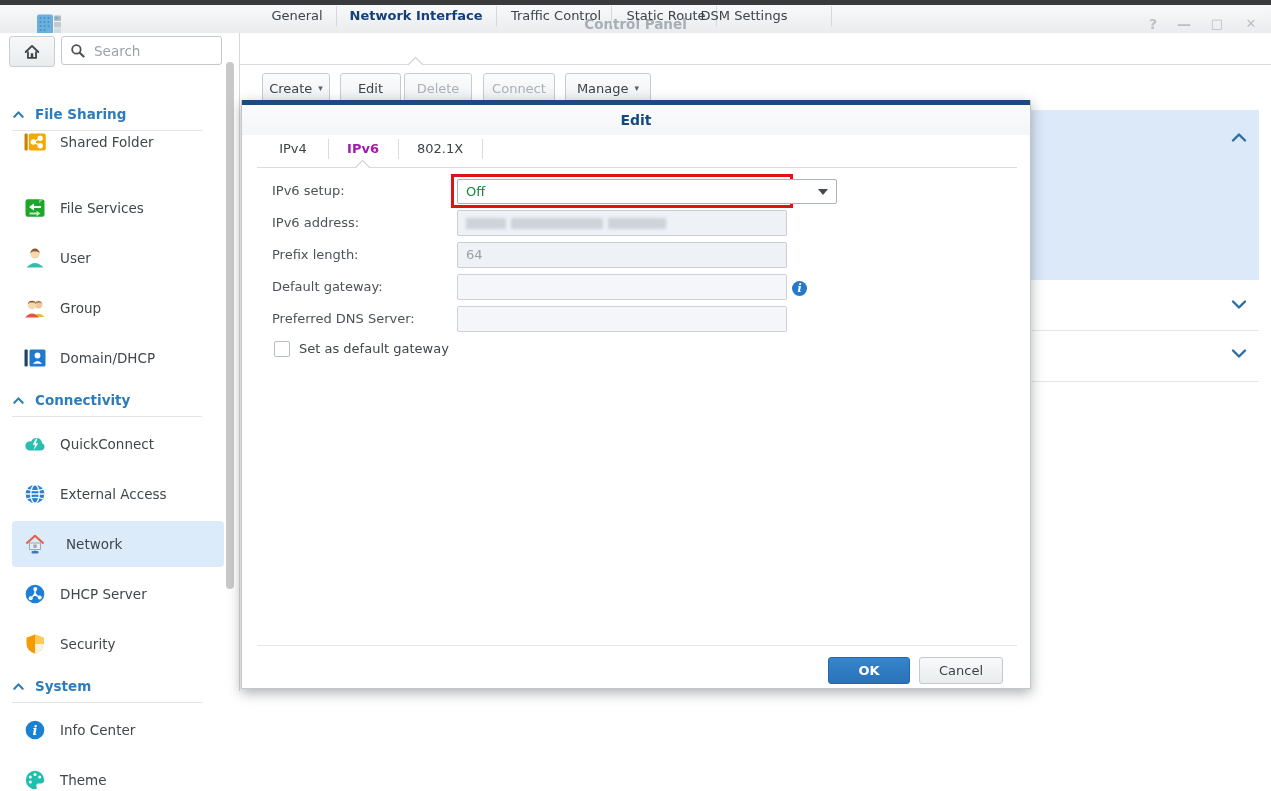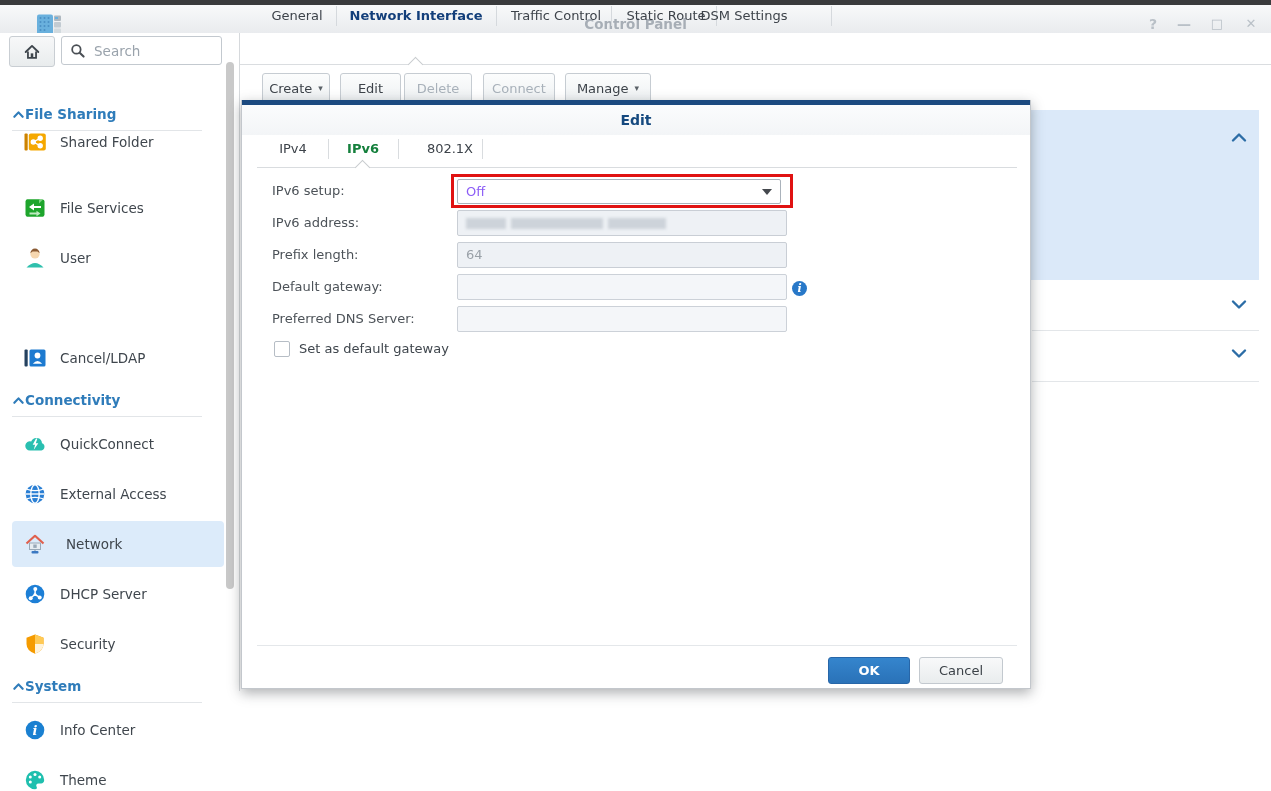--- a/index.html
+++ b/index.html
@@ -20,21 +20,21 @@
   
   .sidebar{left:0;top:33px;width:239px;height:658px;background:#fff;border-right:1px solid #d6d9dc;}
   .home-btn{left:9px;top:3px;width:44px;height:29px;border:1px solid #c9ced3;border-radius:3px;
             background:linear-gradient(#f7f8f9,#e9eced);display:flex;align-items:center;justify-content:center;}
   .search-box{left:61px;top:3px;width:161px;height:29px;border:1px solid #c3c9cf;border-radius:3px;
               background:#fff;display:flex;align-items:center;padding-left:8px;box-sizing:border-box;}
   .search-box input{border:none;outline:none;width:110px;font-size:13.5px;margin-left:6px;
                     font-family:inherit;color:#3f464d;background:transparent;}
   .search-box input::placeholder{color:#9aa3ac;}
   .sb-scroll{left:226px;top:29px;width:8px;height:527px;background:#c9c9c9;border-radius:4px;}
-  .sb-head{left:12px;width:204px;height:26px;display:flex;align-items:center;
+  .sb-head{left:12px;width:204px;height:26px;display:flex;align-items:center;gap:10px;
            font-weight:bold;font-size:13.5px;color:#2f7cba;border-bottom:0;}
   .sb-head .rule{position:absolute;left:0;right:14px;bottom:-4px;height:1px;background:#e2e5e8;}
   .sb-item{left:12px;width:212px;height:40px;display:flex;align-items:center;gap:14px;
            padding-left:12px;box-sizing:border-box;font-size:13.5px;color:#3f464d;border-radius:4px;cursor:pointer;}
   .sb-item.selected{background:#dcebfa;height:46px;}
   .icon22{width:22px;height:22px;flex:0 0 22px;}
 
   
   .main-tabs{left:240px;top:33px;width:1031px;height:31px;border-bottom:1px solid #dadde0;background:#fff;}
   .mtab{top:4px;height:24px;line-height:24px;text-align:center;color:#3d434a;cursor:pointer;}
@@ -57,30 +57,30 @@
 
   
   .dialog{left:241px;top:100px;width:790px;height:589px;background:#fff;z-index:5;
           border:1px solid #c3c7cc;border-top:none;box-sizing:border-box;
           box-shadow:0 4px 12px rgba(50,55,60,.4);}
   .dlg-topbar{left:0;top:0;width:100%;height:5px;background:#1c4a80;}
   .dlg-head{left:0;top:5px;width:100%;height:30px;background:linear-gradient(#fbfcfd,#f3f5f7);
             display:flex;align-items:center;justify-content:center;font-weight:bold;
             font-size:14px;color:#15497f;}
   .dtab{top:35px;height:28px;line-height:28px;text-align:center;color:#3d434a;cursor:pointer;}
-  .dtab.active{font-weight:bold;color:#15803d;}
+  .dtab.active{font-weight:bold;color:#a21caf;}
   .dsep{top:39px;width:1px;height:20px;background:#d9dcdf;}
   .dlg-tabline{left:15px;top:67px;width:760px;height:1px;background:#d9dcdf;}
   .f-label{left:30px;height:26px;line-height:26px;color:#4c5258;}
   .field{left:215px;width:330px;height:26px;box-sizing:border-box;border:1px solid #c9ced5;
          background:#eef1f5;border-radius:2px;color:#9aa1a8;line-height:24px;padding-left:8px;}
   .field.lighter{background:#f4f6f9;border-color:#ccd1d8;}
   .red-ring{left:209px;top:74px;width:342px;height:34px;border:3px solid #e01212;box-sizing:border-box;z-index:3;}
-  .dropdown{left:215px;top:79px;width:324px;height:25px;box-sizing:border-box;border:1px solid #aab2bb;
-            background:#fff;border-radius:2px;line-height:23px;padding-left:8px;color:#8b5cf6;
+  .dropdown{left:215px;top:79px;width:380px;height:25px;box-sizing:border-box;border:1px solid #aab2bb;
+            background:#fff;border-radius:2px;line-height:23px;padding-left:8px;color:#15803d;
             cursor:pointer;z-index:4;}
   .dd-caret{position:absolute;right:8px;top:9px;width:0;height:0;border-left:5px solid transparent;
             border-right:5px solid transparent;border-top:6px solid #45494e;}
   .redact{position:absolute;left:8px;top:7px;height:11px;display:flex;gap:5px;filter:blur(1.6px);}
   .redact span{background:#cdd3da;height:11px;display:inline-block;}
   .checkbox{left:32px;top:241px;width:16px;height:16px;border:1px solid #b6bdc5;border-radius:2px;
             background:#fff;box-sizing:border-box;cursor:pointer;}
   .chk-label{left:57px;top:238px;height:22px;line-height:22px;color:#3f464d;}
   .dlg-footline{left:15px;top:545px;width:760px;height:1px;background:#e4e7ea;}
   .btn{top:557px;height:27px;border-radius:3px;box-sizing:border-box;display:flex;align-items:center;
@@ -181,29 +181,40 @@
 
     <div class="abs sb-item" style="top:205px;">
       <svg class="icon22" viewBox="0 0 22 22">
         <path d="M2.5 20.5 Q11 11.5 19.5 20.5 Z" fill="#2fc0ad"></path>
         <circle cx="11" cy="7" r="4.6" fill="#f6d7b0"></circle>
         <path d="M6.4 6.2 A4.6 4.6 0 0 1 15.6 6.2 L13.5 4.6 L8.5 4.6 Z" fill="#8a5a33"></path>
       </svg>
       <span>User</span>
     </div>
 
+    <div class="abs sb-item" style="top:255px;">
+      <svg class="icon22" viewBox="0 0 22 22">
+        <path d="M9 20 Q14.5 13.5 20.5 20 Z" fill="#f0b43c"></path>
+        <circle cx="14.5" cy="7.5" r="3.9" fill="#f0c79a"></circle>
+        <path d="M10.8 6.8 A3.9 3.9 0 0 1 18.2 6.8 L16.5 5.4 L12.5 5.4 Z" fill="#7a4f2d"></path>
+        <path d="M1 20.5 Q8 12.5 15 20.5 Z" fill="#e85048"></path>
+        <circle cx="8" cy="8" r="4.3" fill="#f6d7b0"></circle>
+        <path d="M3.8 7.2 A4.3 4.3 0 0 1 12.2 7.2 L10.3 5.6 L5.7 5.6 Z" fill="#8a5a33"></path>
+      </svg>
+      <span>Group</span>
+    </div>
 
     <div class="abs sb-item" style="top:305px;">
       <svg class="icon22" viewBox="0 0 22 22">
         <rect x="0.5" y="2.5" width="3.2" height="17" rx="1" fill="#24415f"></rect>
         <rect x="5.5" y="2.5" width="16" height="17" rx="1.5" fill="#1d7ad0"></rect>
         <circle cx="13.5" cy="8.5" r="2.9" fill="#fff"></circle>
         <path d="M8.8 16.8 Q13.5 11.3 18.2 16.8 Z" fill="#fff"></path>
       </svg>
-      <span>Cancel/LDAP</span>
+      <span>Domain/DHCP</span>
     </div>
 
     <div class="abs sb-head" style="top:354px;">
       <svg width="13" height="11" viewBox="0 0 14 11">
         <path d="M2.5 8 L7 3.2 L11.5 8" fill="none" stroke="#2f7cba" stroke-width="2.3" stroke-linecap="round" stroke-linejoin="round"></path>
         </svg>
       <span>Connectivity</span>
       <span class="rule"></span>
     </div>
 
@@ -343,21 +354,21 @@
   <div class="abs panel-line" style="left:1032px;top:381px;width:227px;"></div>
 
   <div class="abs dialog">
     <div class="abs dlg-topbar"></div>
     <div class="abs dlg-head">Edit</div>
 
     <div class="abs dtab" style="left:25px;width:52px;">IPv4</div>
     <div class="abs dsep" style="left:86px;"></div>
     <div class="abs dtab active" style="left:95px;width:52px;">IPv6</div>
     <div class="abs dsep" style="left:156px;"></div>
-    <div class="abs dtab" style="left:165px;width:66px;text-align:right;">802.1X</div>
+    <div class="abs dtab" style="left:165px;width:66px;">802.1X</div>
     <div class="abs dsep" style="left:240px;"></div>
     <div class="abs dlg-tabline"></div>
     <div class="abs notch" style="left:115px;top:62px;z-index:2;"></div>
 
     <div class="abs f-label" style="top:78px;">IPv6 setup:</div>
     <div class="abs red-ring"></div>
     <div class="abs dropdown">
       <span>Off</span>
       <span class="dd-caret"></span>
     </div>

